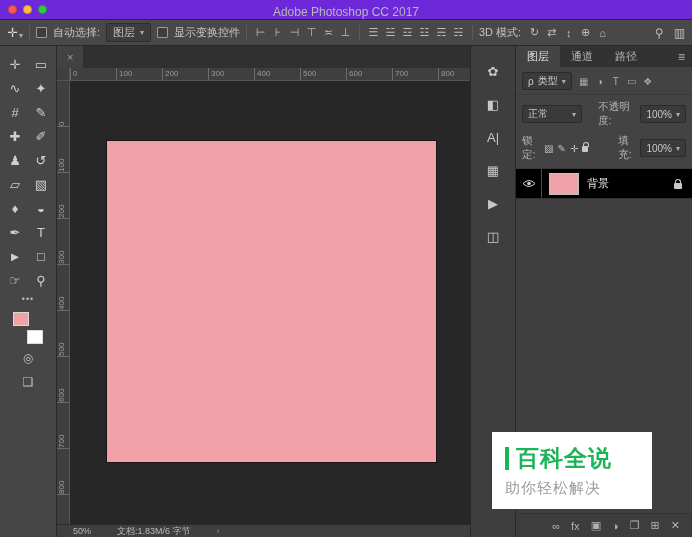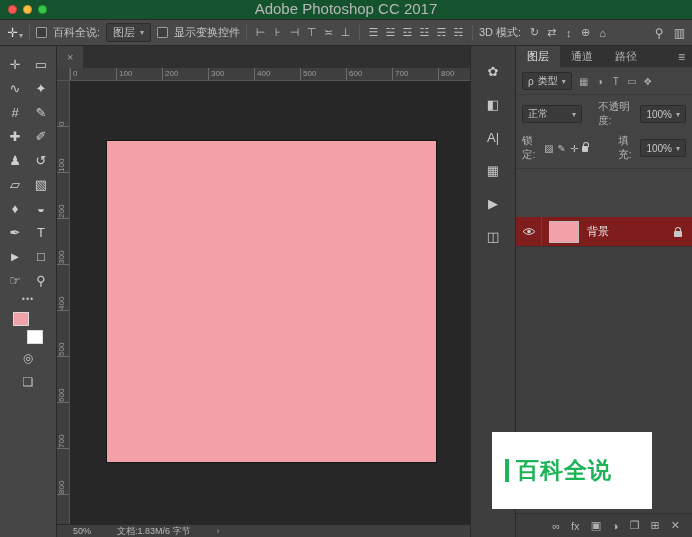--- a/index.html
+++ b/index.html
@@ -2,23 +2,23 @@
 <html><head>
 <meta charset="utf-8">
 <style>
   html,body{margin:0;padding:0}
   body{
     width:692px;height:537px;position:relative;overflow:hidden;
     background:#272727;color:#c6c6c6;
     font-family:"Liberation Sans","DejaVu Sans",sans-serif;font-size:11px;
   }
   
-  .titlebar{position:absolute;top:0;left:0;right:0;height:19px;background:#14532d;
-    border-bottom:1px solid #292929;display:flex;align-items:flex-start;justify-content:center;
-    color:#b8b8b8;font-size:15px}
+  .titlebar{position:absolute;top:0;left:0;right:0;height:19px;background:#6d28d9;
+    border-bottom:1px solid #292929;display:flex;align-items:flex-end;justify-content:center;
+    color:#b8b8b8;font-size:12px}
   .lights{position:absolute;left:8px;top:5px;display:flex;gap:6px}
   .light{width:9px;height:9px;border-radius:50%;border:1px solid rgba(0,0,0,.2);box-sizing:border-box}
   .light.red{background:#fc5753}.light.yellow{background:#fdbc40}.light.green{background:#34c748}
   
   .optionsbar{position:absolute;top:20px;left:0;right:0;height:25px;background:#484848;
     border-bottom:1px solid #2a2a2a;display:flex;align-items:center;gap:6px;padding:0 7px;color:#c4c4c4}
   .vsep{width:1px;height:15px;background:#5b5b5b;flex:0 0 1px}
   .checkbox{width:9px;height:9px;border:1px solid #9b9b9b;border-radius:1px;background:#3d3d3d;flex:0 0 9px}
   .dd{display:flex;align-items:center;gap:5px;background:#3d3d3d;border:1px solid #2c2c2c;
     border-radius:2px;padding:0 6px;height:17px;line-height:17px}
@@ -118,21 +118,21 @@
   <span>Adobe Photoshop CC 2017</span>
 </div>
 
 <div class="optionsbar">
   <span class="obar-tool">
     <span>✛</span>
     <span class="caret">▾</span>
   </span>
   <span class="vsep"></span>
   <span class="checkbox"></span>
-  <span>百科全说:</span>
+  <span>自动选择:</span>
   <span class="dd">
     <span>图层</span>
     <span class="caret">▾</span>
   </span>
   <span class="checkbox"></span>
   <span>显示变换控件</span>
   <span class="vsep"></span>
   <span class="icon-row">
       <span>⊢</span>
       <span>⊦</span>
@@ -290,21 +290,21 @@
       </span>
     <span class="csslock inrow"></span>
     <span style="margin-left:22px">填充:</span>
     <span class="mini-dd">
       <span>100%</span>
       <span class="caret">▾</span>
     </span>
   </div>
 
   <div class="layer-list">
-    <div class="layer-row" style="background: #7f1d1d; margin-top: 48px;">
+    <div class="layer-row" style="background: #000000;">
       <span class="eye-cell">
         <svg width="14" height="9" viewBox="0 0 14 9">
           <path d="M1 4.5 Q7 -1.5 13 4.5 Q7 10.5 1 4.5 Z" fill="none" stroke="#d0d0d0" stroke-width="1"></path>
           <circle cx="7" cy="4.5" r="1.8" fill="#d0d0d0"></circle>
         </svg>
       </span>
       <span class="thumb" style="background: rgb(242, 161, 169);"></span>
       <span class="layer-name">背景</span>
       <span class="csslock"></span>
     </div>
@@ -320,13 +320,14 @@
       <span>⊞</span>
       <span>✕</span>
     </div>
 </div>
 
 <div class="watermark">
   <div class="wm-title">
     <span class="wm-bar" style="background: rgb(29, 179, 87);"></span>
     <span style="color: rgb(29, 179, 87);">百科全说</span>
   </div>
+  <div class="wm-sub">助你轻松解决</div>
 </div>
 
 </body></html>

